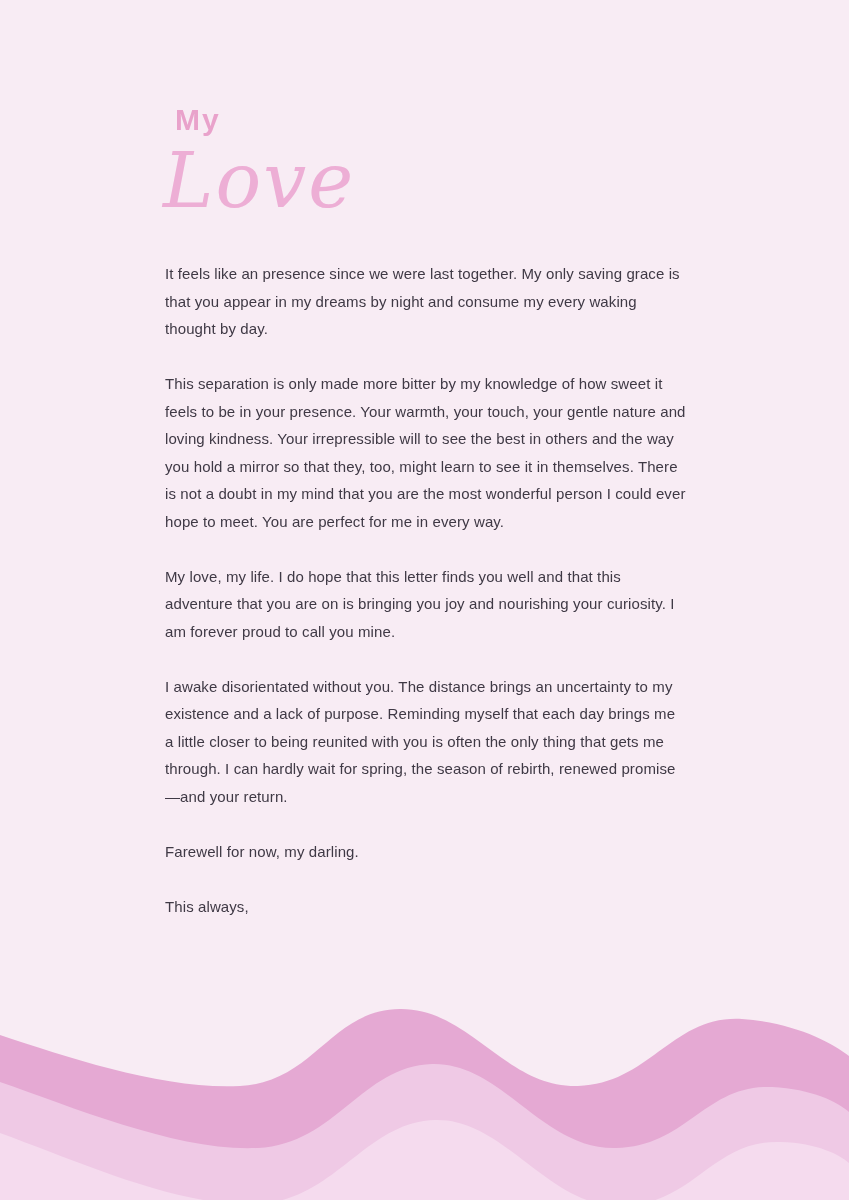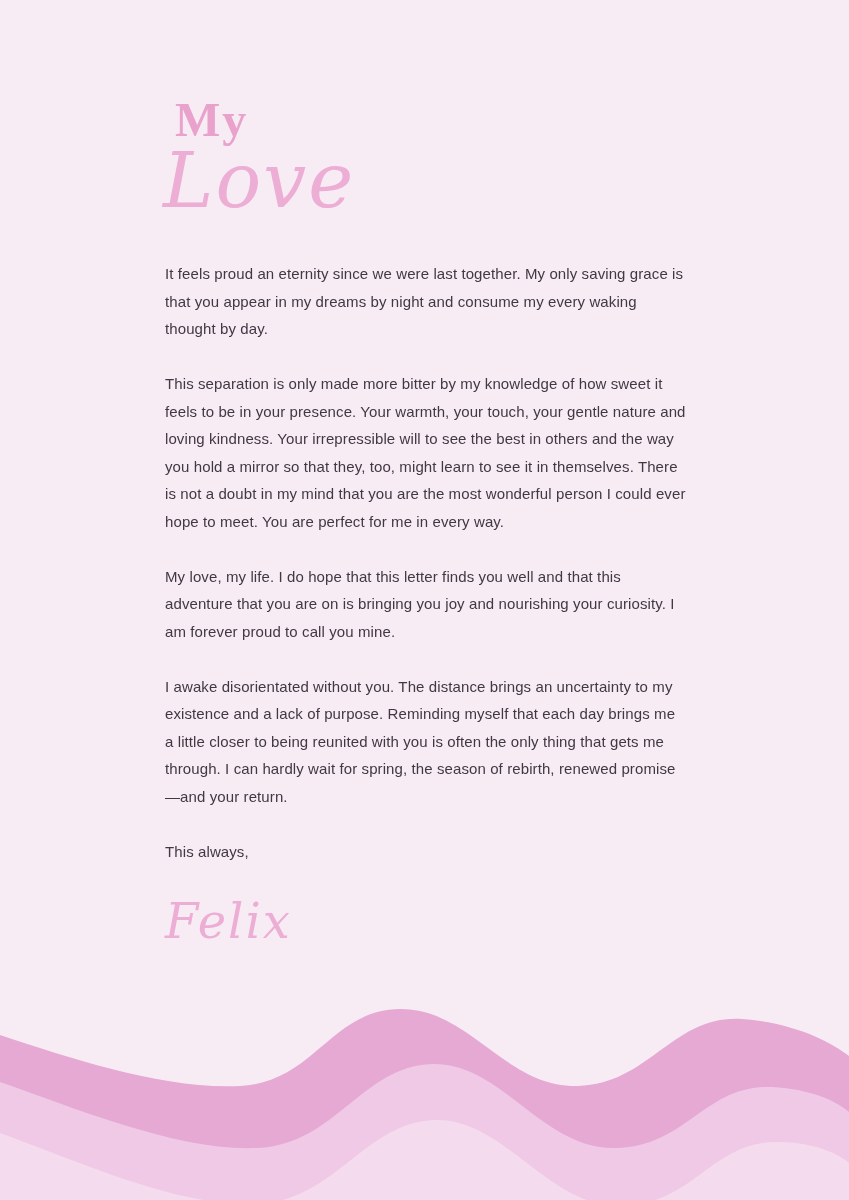--- a/index.html
+++ b/index.html
@@ -11,23 +11,23 @@
     font-family: "Liberation Sans", sans-serif;
   }
   .letter {
     position: absolute;
     left: 165px;
     top: 98px;
     width: 522px;
   }
   .title-block { margin-bottom: 34px; }
   .title-my {
-    font-family: Liberation Serif, serif;
+    font-family: Liberation Sans, sans-serif;
     font-weight: bold;
-    font-size: 48px;
+    font-size: 30px;
     line-height: 44px;
     letter-spacing: 2px;
     padding-left: 10px;
   }
   .title-love {
     font-family: "DejaVu Serif", serif;
     font-style: italic;
     font-size: 76px;
     line-height: 90px;
     margin-top: -6px;
@@ -61,28 +61,28 @@
 <body style="background: rgb(248, 236, 244);">
 
 <div class="letter">
 
   <div class="title-block">
     <div class="title-my" style="color: rgb(233, 162, 203);">My</div>
     <div class="title-love" style="color: rgb(237, 174, 213);">Love</div>
   </div>
 
   <div class="body-text" style="color: rgb(63, 57, 69);">
-    <p>It feels proud an eternity since we were last together. My only saving grace is that you appear in my dreams by night and consume my every waking thought by day.</p>
+    <p>It feels like an presence since we were last together. My only saving grace is that you appear in my dreams by night and consume my every waking thought by day.</p>
     <p>This separation is only made more bitter by my knowledge of how sweet it feels to be in your presence. Your warmth, your touch, your gentle nature and loving kindness. Your irrepressible will to see the best in others and the way you hold a mirror so that they, too, might learn to see it in themselves. There is not a doubt in my mind that you are the most wonderful person I could ever hope to meet. You are perfect for me in every way.</p>
     <p>My love, my life. I do hope that this letter finds you well and that this adventure that you are on is bringing you joy and nourishing your curiosity. I am forever proud to call you mine.</p>
     <p>I awake disorientated without you. The distance brings an uncertainty to my existence and a lack of purpose. Reminding myself that each day brings me a little closer to being reunited with you is often the only thing that gets me through. I can hardly wait for spring, the season of rebirth, renewed promise—and your return.</p>
+    <p>Farewell for now, my darling.</p>
     <p>This always,</p>
   </div>
 
-  <div class="signature" style="color: rgb(237, 174, 213);">Felix</div>
 
 </div>
 
 <svg class="waves" viewBox="0 0 849 200" preserveAspectRatio="none" aria-hidden="true">
   <path d="M0,35 C70,58 165,90 240,86 C315,82 330,10 400,9 C470,8 505,88 578,86 C650,84 672,15 742,19 C792,22 832,42 849,56 L849,200 L0,200 Z" fill="#e5a9d3"></path>
   <path d="M0,82 C75,108 180,152 258,148 C336,144 362,66 432,64 C502,62 542,150 616,148 C688,146 705,84 772,87 C812,89 838,102 849,112 L849,200 L0,200 Z" fill="#efc9e5"></path>
   <path d="M0,133 C80,162 180,208 258,204 C336,200 365,122 435,120 C505,118 548,208 622,206 C695,204 712,140 780,142 C818,143 840,155 849,163 L849,200 L0,200 Z" fill="#f5dbee"></path>
 </svg>
 
 </body></html>

